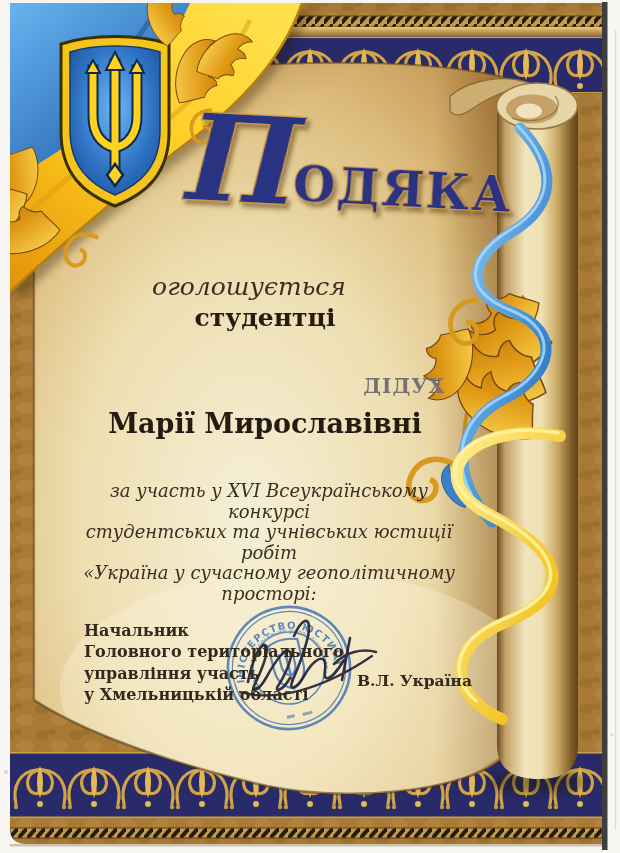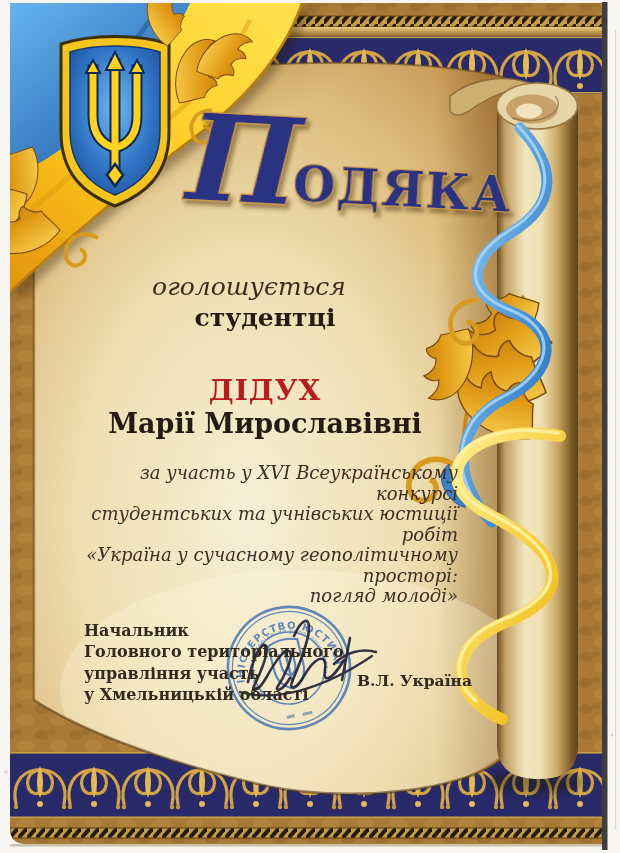--- a/index.html
+++ b/index.html
@@ -3,23 +3,23 @@
 <meta charset="utf-8">
 <style>
   html,body{margin:0;padding:0;background:#ffffff;}
   .stage{position:relative;width:620px;height:853px;overflow:hidden;background:#f7f6f2;
          font-family:"DejaVu Serif","Liberation Serif",serif;}
   .art{position:absolute;left:0;top:0;width:620px;height:853px;display:block;}
   .ovl{position:absolute;color:#35291c;}
   .center{text-align:center;}
   .t-announce{left:69px;top:272px;width:360px;font-size:25px;font-style:italic;color:#3a2e20;}
   .t-role{left:85px;top:303px;width:360px;font-size:25px;font-weight:bold;color:#241c12;}
-  .t-surname{left:85px;top:374px;width:360px;font-size:28px;font-weight:bold;letter-spacing:1px;color:#b91c1c;}
+  .t-surname{left:85px;top:374px;width:360px;font-size:20px;font-weight:bold;letter-spacing:1px;color:#737373;text-align:right;}
   .t-name{left:85px;top:408px;width:360px;font-size:27px;font-weight:bold;color:#241c12;}
-  .t-cite{left:80px;top:463px;width:378px;font-size:18px;font-style:italic;line-height:20.5px;color:#3a2f22;text-align:right;}
+  .t-cite{left:80px;top:481px;width:378px;font-size:18px;font-style:italic;line-height:20.5px;color:#3a2f22;}
   .t-sig{left:84px;top:620px;width:260px;font-size:16px;font-weight:bold;line-height:21.4px;color:#322a1e;}
   .t-signame{left:357px;top:671px;width:120px;font-size:15.5px;font-weight:bold;color:#322a1e;}
   .title-ini{font-family:"DejaVu Serif","Liberation Serif",serif;font-style:italic;font-weight:bold;font-size:120px;}
   .title-rest{font-family:"DejaVu Serif","Liberation Serif",serif;font-weight:bold;font-size:48px;text-transform:uppercase;letter-spacing:2px;}
   .stamp-outer-t{font-family:"DejaVu Sans","Liberation Sans",sans-serif;font-size:10px;font-weight:bold;letter-spacing:1.1px;}
   .stamp-inner-t{font-family:"DejaVu Sans","Liberation Sans",sans-serif;font-size:6.3px;letter-spacing:.3px;}
 </style>
 </head>
 <body>
 
@@ -301,21 +301,20 @@
 
 <div class="ovl center t-announce">оголошується</div>
 <div class="ovl center t-role">студентці</div>
 <div class="ovl center t-surname">ДІДУХ</div>
 <div class="ovl center t-name">Марії Мирославівні</div>
 
 <div class="ovl center t-cite">
   <div>за участь у XVI Всеукраїнському конкурсі</div>
   <div>студентських та учнівських юстиції робіт</div>
   <div>«Україна у сучасному геополітичному просторі:</div>
-  <div>погляд молоді»</div>
 </div>
 
 <div class="ovl t-sig">
   <div>Начальник</div>
   <div>Головного територіального</div>
   <div>управління участь</div>
   <div>у Хмельницькій області</div>
 </div>
 <div class="ovl t-signame">В.Л. Україна</div>
 

